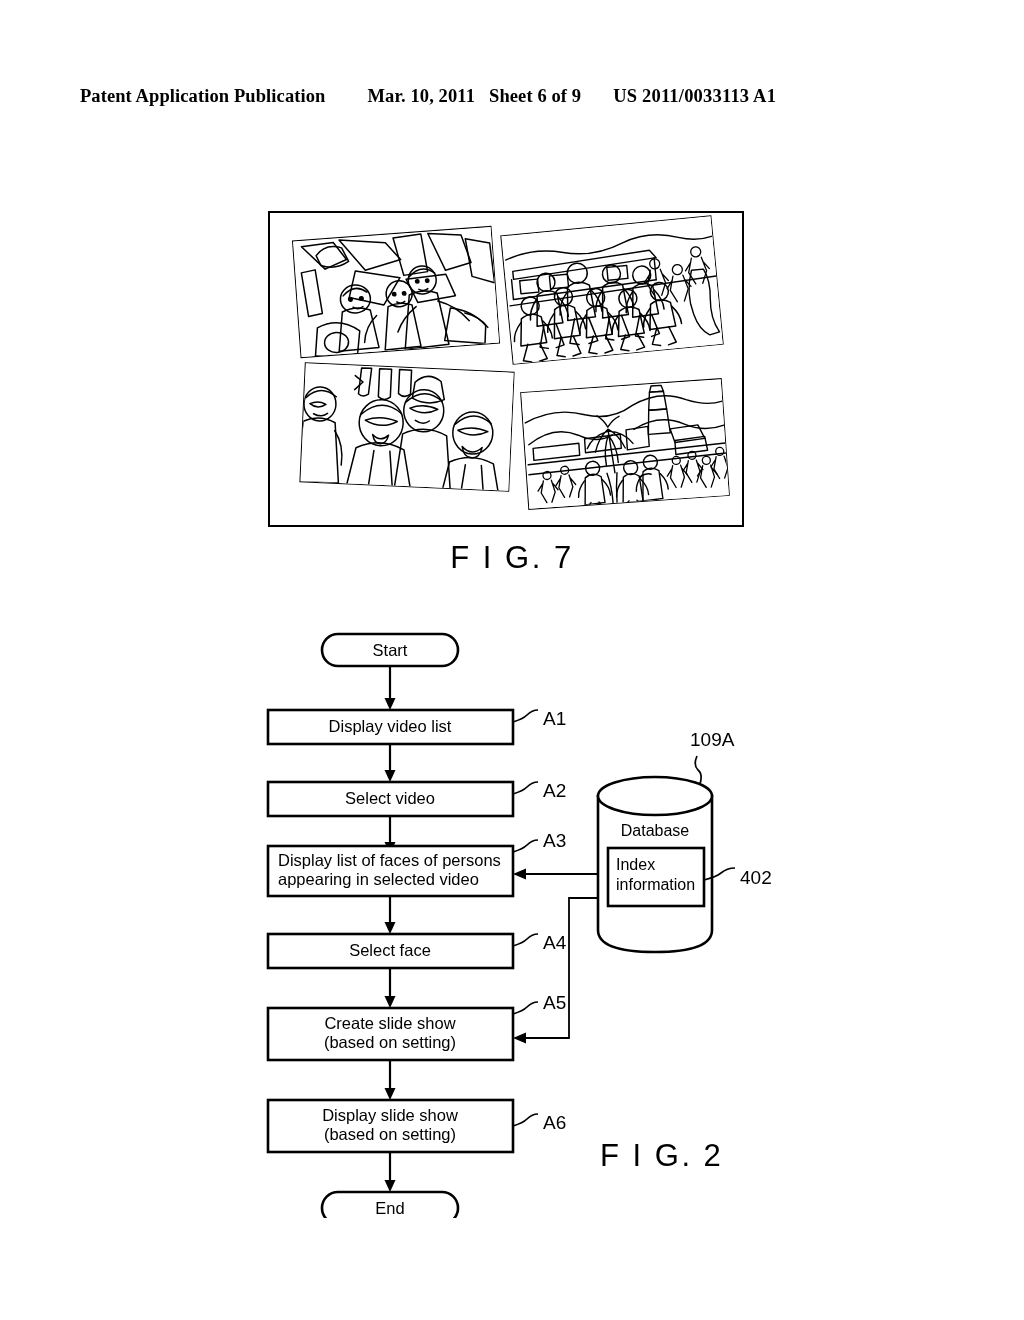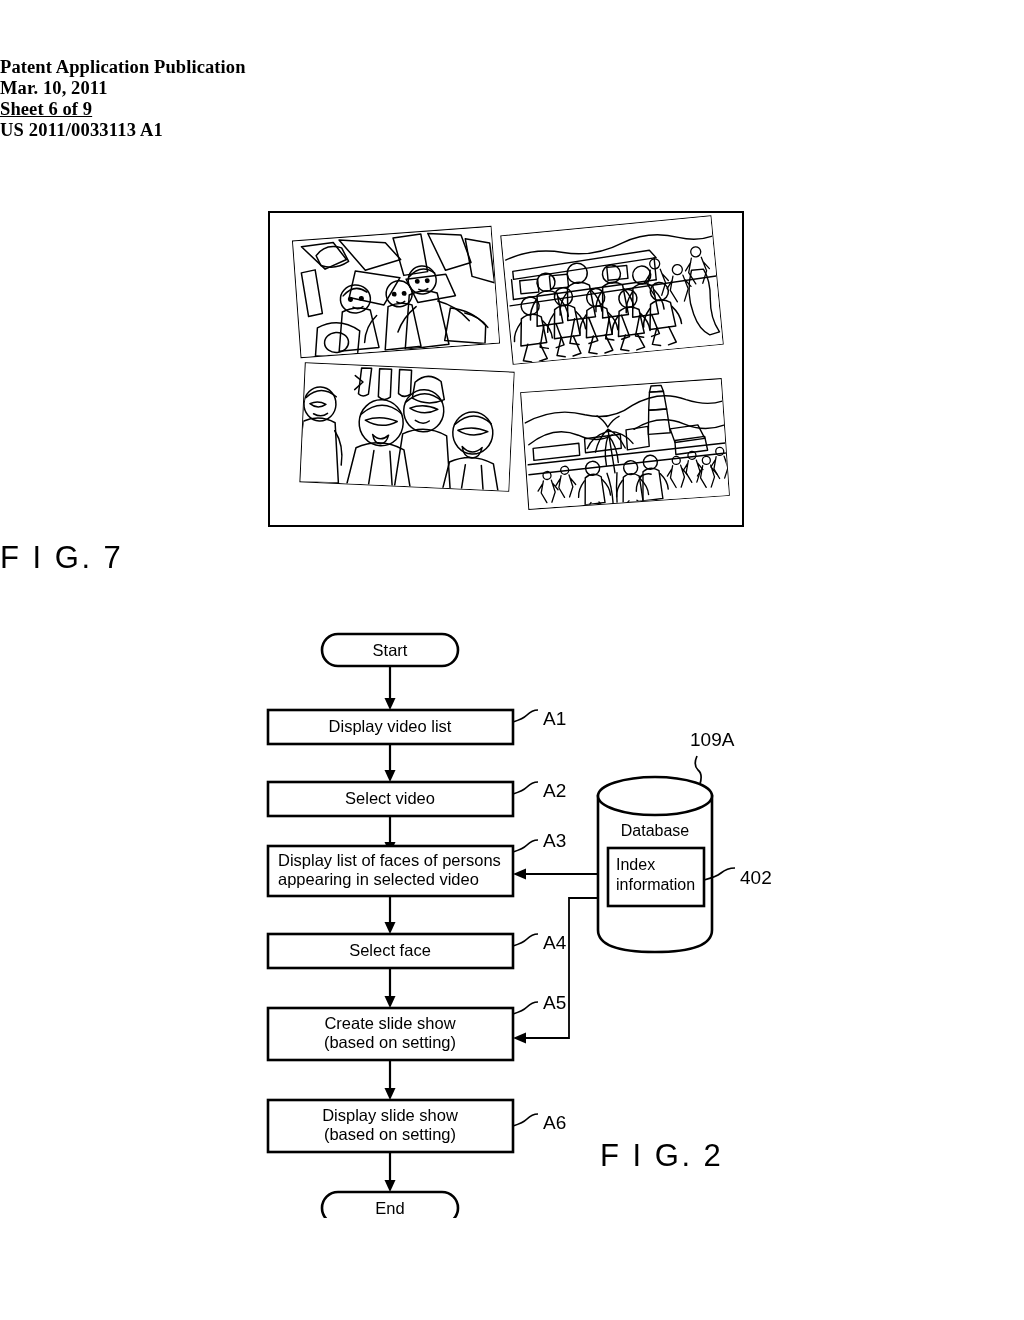--- a/index.html
+++ b/index.html
@@ -18,32 +18,32 @@
   }
 
   
   #page-header {
     position: absolute;
     left: 0;
     top: 86px;
     width: 856px;
     height: 26px;
     display: flex;
-    flex-direction: column;
+    flex-direction: row;
     align-items: baseline;
     justify-content: center;
     font-family: "Liberation Serif", "DejaVu Serif", serif;
     font-weight: bold;
     font-size: 18.5px;
     letter-spacing: 0.1px;
     white-space: nowrap;
   }
   #page-header .hdr-pub { margin-right: 42px; }
   #page-header .hdr-date { margin-right: 14px; }
-  #page-header .hdr-sheet { margin-right: 32px; text-decoration: underline; }
+  #page-header .hdr-sheet { margin-right: 32px; }
   #page-header .hdr-num { letter-spacing: 0.2px; }
 
   
   #fig7-wrap {
     position: absolute;
     left: 268px;
     top: 211px;
     width: 476px;
     height: 316px;
   }
@@ -61,21 +61,21 @@
     box-sizing: border-box;
     overflow: hidden;
   }
   .photo svg { display: block; }
 
   #fig7-caption {
     position: absolute;
     left: 0;
     top: 540px;
     width: 1024px;
-    text-align: left;
+    text-align: center;
     font-family: "Liberation Sans", "DejaVu Sans", sans-serif;
     font-size: 31px;
     letter-spacing: 2.5px;
     font-weight: 400;
   }
 
   
   #fig8-wrap {
     position: absolute;
     left: 0;

